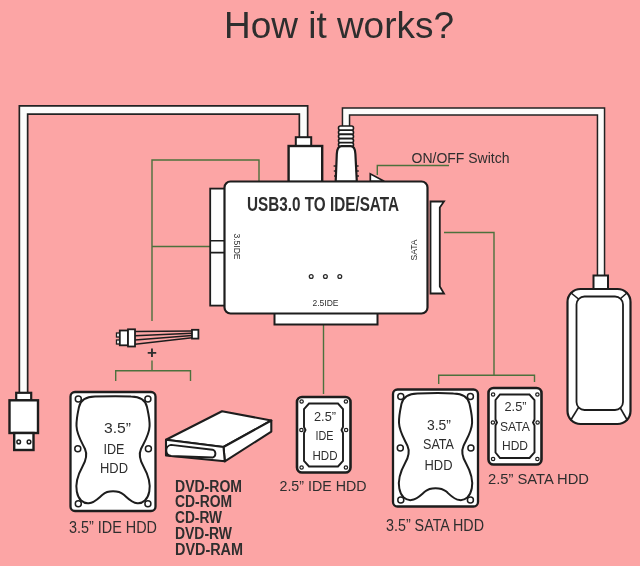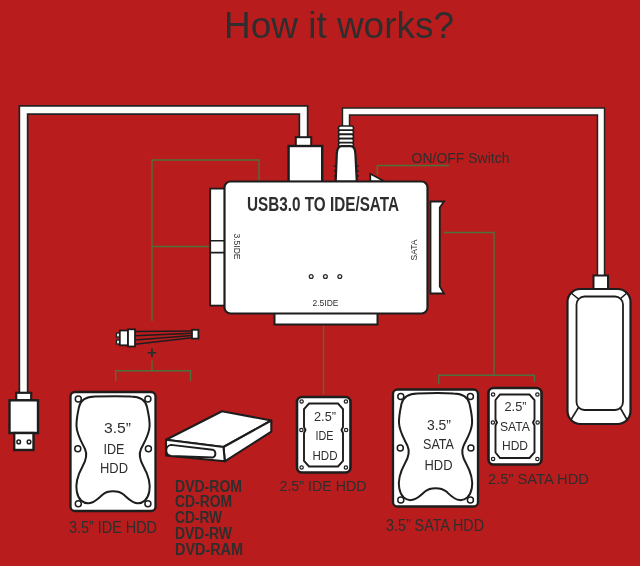--- a/index.html
+++ b/index.html
@@ -1,16 +1,16 @@
 <!DOCTYPE html>
 <html><head>
 <meta charset="utf-8">
 <style>
   html,body{margin:0;padding:0;background:#fcfcfb;}
-  #page{position:relative;width:640px;height:566px;background:#b91c1c;overflow:hidden;
+  #page{position:relative;width:640px;height:566px;background:#fca5a5;overflow:hidden;
         font-family:"Liberation Sans", sans-serif;}
   svg{position:absolute;left:0;top:0;}
   text{font-family:"Liberation Sans", sans-serif;fill:#2e2e2e;}
 </style>
 </head>
 <body>
 <div id="page">
 <svg width="640" height="566" viewBox="0 0 640 566">
 
   <text x="224" y="38" font-size="36" fill="#3a3a3a" textLength="230" lengthAdjust="spacingAndGlyphs">How it works?</text>

